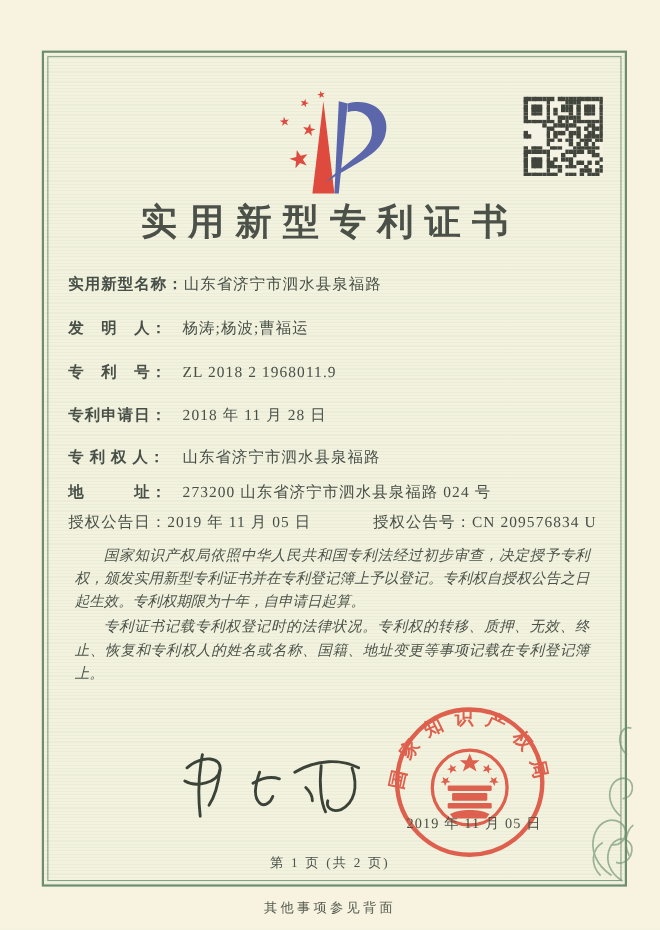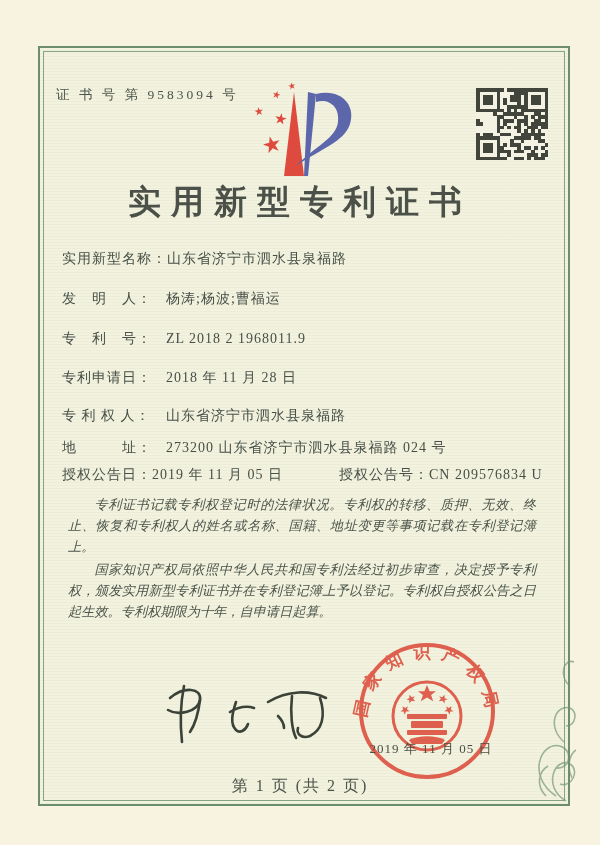--- a/index.html
+++ b/index.html
@@ -34,47 +34,46 @@
   .logo{position:absolute;left:238px;top:82px;width:122px;height:96px;}
   .logo .star{position:absolute;color:var(--logo-red);line-height:1;}
   .qr{position:absolute;left:476px;top:88px;width:72px;height:72px;background:#f4f2e3;}
   .qr i{position:absolute;background:#41453c;}
   .title{
     position:absolute;left:0;right:0;top:180px;text-align:center;
     font-size:33px;font-weight:700;letter-spacing:10px;color:#4b5149;
   }
   .fields{position:absolute;left:62px;top:0;width:480px;font-size:14px;}
   .frow{position:absolute;left:0;white-space:nowrap;letter-spacing:1px;}
-  .frow .flabel{display:inline-block;min-width:104px;}
+  .frow .flabel{display:inline-block;min-width:104px;font-weight:bold;}
   .grant-row{position:absolute;left:62px;top:466px;font-size:14px;white-space:nowrap;letter-spacing:1px;}
   .grant-row .gap{display:inline-block;width:56px;}
   .paras{
     position:absolute;left:68px;top:494px;width:468px;
     font-size:13.2px;line-height:21px;text-align:justify;
     font-style:italic;color:#4b5349;
   }
   .paras p{margin:0 0 2px 0;text-indent:2em;}
   .director{position:absolute;left:64px;top:696px;font-size:15px;line-height:28px;letter-spacing:3px;color:#3f463d;}
   .signature{position:absolute;left:150px;top:672px;width:190px;height:80px;}
   .seal{position:absolute;left:352px;top:636px;width:150px;height:150px;opacity:.92;}
   .seal-date{position:absolute;left:356px;top:740px;width:150px;text-align:center;font-size:13px;letter-spacing:1px;color:#4c4f45;z-index:3;}
-  .page-footer{position:absolute;left:0;right:0;top:776px;text-align:center;font-size:16px;letter-spacing:2px;color:#4c544b;}
+  .page-footer{position:absolute;left:0;right:0;top:776px;text-align:center;font-size:12px;letter-spacing:2px;color:#4c544b;}
   .back-note{position:absolute;left:0;right:0;top:817px;text-align:center;font-size:12px;letter-spacing:3px;color:#555c4f;}
   .guilloche{position:absolute;left:486px;top:646px;width:90px;height:158px;opacity:.65;}
 </style>
 </head>
 <body>
 
 <div class="page">
 
   <div class="frame">
     <div class="frame-inner"></div>
   </div>
 
-  <div class="cert-no">证 书 号 第 9583094 号</div>
 
   <div class="logo">
     <svg width="122" height="96" viewBox="0 0 122 96">
       <polygon points="56,10 66,94 46,94" fill="#df4a3f"></polygon>
       <polygon points="70,10 78,12 70,94 66,94" fill="#5b66ab"></polygon>
       <path d="M78 12 C104 6 118 24 112 42 C106 60 84 66 58 84 C80 62 98 56 100 40 C102 24 90 16 78 20 Z" fill="#5b66ab"></path>
     </svg>
     <span class="star" style="left:24px;top:52px;font-size:22px;transform:rotate(-14deg);">★</span>
     <span class="star" style="left:36px;top:30px;font-size:15px;transform:rotate(10deg);">★</span>
     <span class="star" style="left:16px;top:24px;font-size:11px;transform:rotate(-8deg);">★</span>
@@ -346,22 +345,22 @@
     <div class="frow" style="top:439px">
       <span class="flabel">地　　　址：</span><span>273200 山东省济宁市泗水县泉福路 024 号</span>
     </div>
   </div>
 
   <div class="grant-row">
     <span>授权公告日：</span><span>2019 年 11 月 05 日</span><span class="gap"></span><span>授权公告号：</span><span>CN 209576834 U</span>
   </div>
 
   <div class="paras">
+    <p>国家知识产权局依照中华人民共和国专利法经过初步审查，决定授予专利权，颁发实用新型专利证书并在专利登记簿上予以登记。专利权自授权公告之日起生效。专利权期限为十年，自申请日起算。</p>
     <p>专利证书记载专利权登记时的法律状况。专利权的转移、质押、无效、终止、恢复和专利权人的姓名或名称、国籍、地址变更等事项记载在专利登记簿上。</p>
-    <p>国家知识产权局依照中华人民共和国专利法经过初步审查，决定授予专利权，颁发实用新型专利证书并在专利登记簿上予以登记。专利权自授权公告之日起生效。专利权期限为十年，自申请日起算。</p>
   </div>
 
 
   <svg class="signature" viewBox="0 0 190 80">
     <g fill="none" stroke="#3b4238" stroke-width="2.6" stroke-linecap="round">
       <path d="M34 14 C30 34 30 52 32 70"></path>
       <path d="M20 26 C34 14 52 16 50 28 C48 40 28 44 18 38"></path>
       <path d="M50 28 C48 44 44 54 40 60"></path>
       <path d="M86 30 C82 42 80 52 86 58 C90 62 96 58 98 52"></path>
       <path d="M80 40 C90 34 98 34 104 36"></path>
@@ -401,14 +400,15 @@
       <path d="M80 155 C55 140 70 110 84 118 C94 124 86 142 74 138"></path>
       <path d="M70 150 C40 130 55 95 74 100 C88 104 84 124 70 122"></path>
       <path d="M78 96 C60 80 70 58 84 62 C92 65 90 80 80 80"></path>
       <path d="M84 40 C72 30 78 12 88 16"></path>
       <path d="M60 150 C50 140 52 126 62 120"></path>
       <path d="M86 132 C80 120 84 108 90 104"></path>
     </g>
   </svg>
 
   <div class="page-footer">第 1 页 (共 2 页)</div>
+  <div class="back-note">其他事项参见背面</div>
 
 </div>
 
 </body></html>

